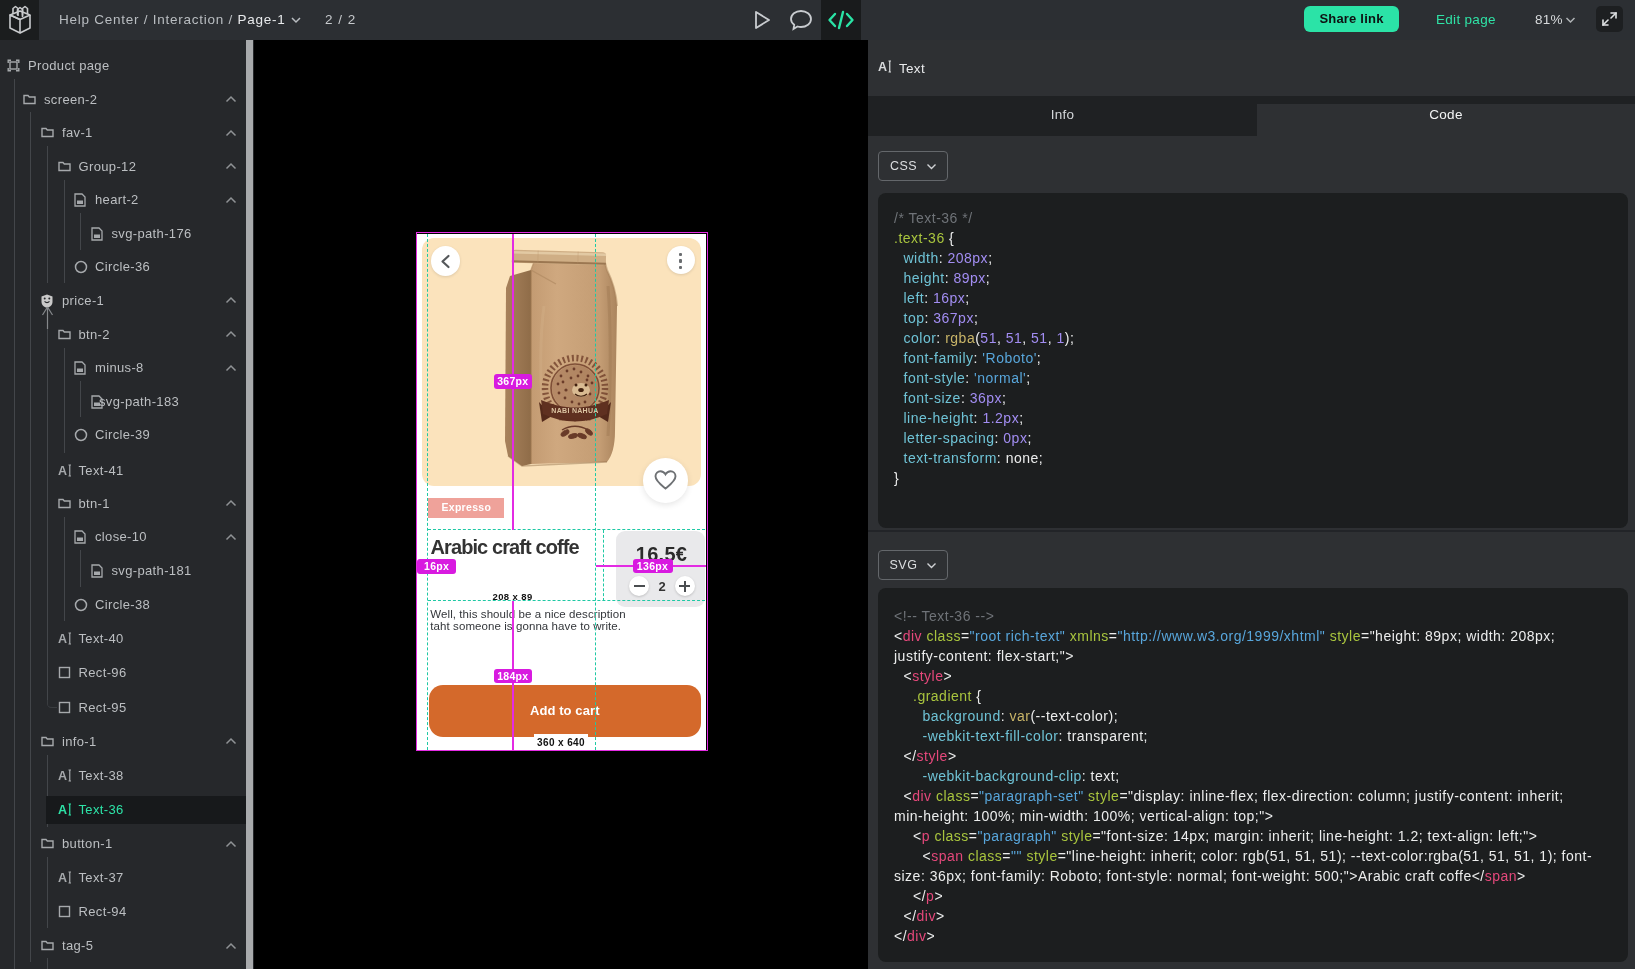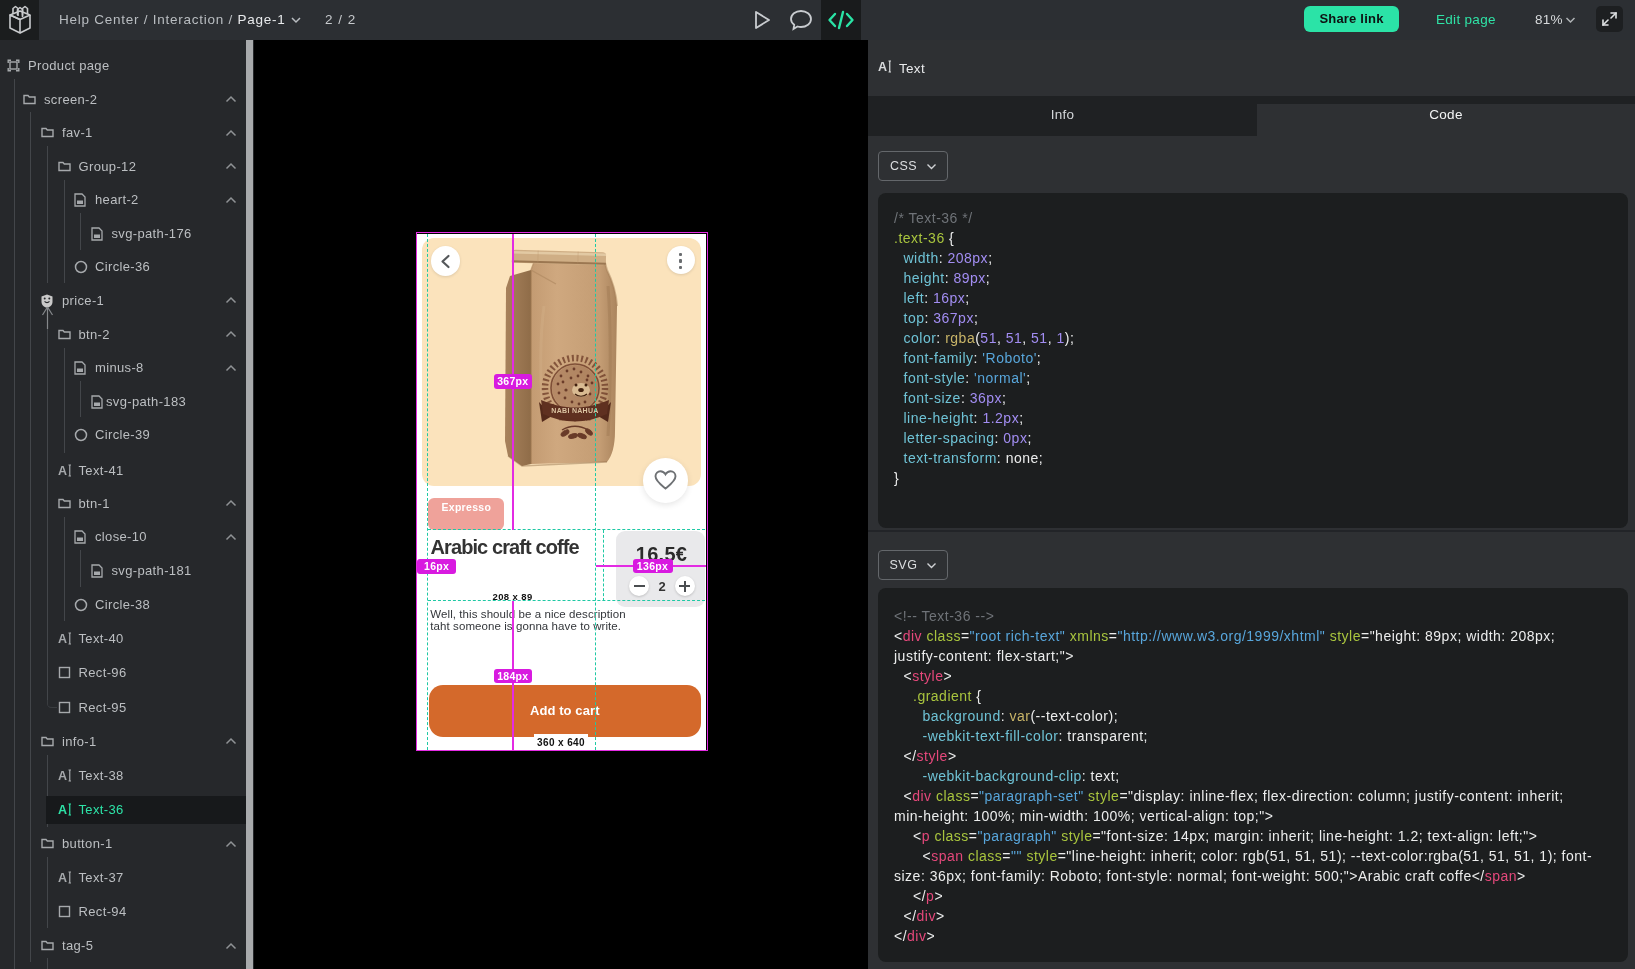--- a/index.html
+++ b/index.html
@@ -142,21 +142,21 @@
     <rect x="3" y="7.5" width="6" height="3.5" fill="#a6a9ac" stroke="none"></rect>
   </svg>
 <div class="abs row-txt" style="left:95px;top:360.0px;">minus-8</div>
 <svg class="abs" style="left:225px;top:363.5px;" width="12" height="8" viewBox="0 0 12 8" fill="none" stroke="#8f9295" stroke-width="1.5">
     <path d="M1.5 6.5 L6 2 L10.5 6.5"></path>
   </svg>
 <svg class="abs" style="left:90.5px;top:394.5px;" width="12" height="14" viewBox="0 0 12 14" fill="none" stroke="#a6a9ac" stroke-width="1.3">
     <path d="M1 1 L8 1 L11 4 L11 13 L1 13 Z"></path>
     <rect x="3" y="7.5" width="6" height="3.5" fill="#a6a9ac" stroke="none"></rect>
   </svg>
-<div class="abs row-txt" style="left:106px;top:393.5px;">svg-path-183</div>
+<div class="abs row-txt" style="left:99px;top:393.5px;">svg-path-183</div>
 <svg class="abs" style="left:74px;top:428.0px;" width="14" height="14" viewBox="0 0 14 14" fill="none" stroke="#a6a9ac" stroke-width="1.5">
     <circle cx="7" cy="7" r="5.5"></circle>
   </svg>
 <div class="abs row-txt" style="left:95px;top:427.0px;">Circle-39</div>
 <svg class="abs" style="left:57.5px;top:463.5px;" width="14" height="13" viewBox="0 0 14 13" fill="none">
     <text x="0" y="11" font-family="Liberation Sans" font-size="12.5" font-weight="bold" fill="#a6a9ac">A</text>
     <path d="M10.5 1 L13 1 M11.75 1 L11.75 12 M10.5 12 L13 12" stroke="#a6a9ac" stroke-width="1.2"></path>
   </svg>
 <div class="abs row-txt" style="left:78.5px;top:462.5px;">Text-41</div>
 <svg class="abs" style="left:57.5px;top:496.5px;" width="13" height="13" viewBox="0 0 13 13" fill="none" stroke="#a6a9ac" stroke-width="1.4">
@@ -317,21 +317,21 @@
     <path d="M9.5 2 L3.5 7.5 L9.5 13"></path>
   </svg>
 <div class="abs" style="left:666.7px;top:246.4px;width:28px;height:28px;background:#fff;border-radius:50%;box-shadow:0 1px 3px rgba(0,0,0,0.12);"></div>
 <div class="abs" style="left:679px;top:252.8px;width:3.4px;height:3.4px;background:#6a6d70;border-radius:1px;"></div>
 <div class="abs" style="left:679px;top:259.3px;width:3.4px;height:3.4px;background:#6a6d70;border-radius:1px;"></div>
 <div class="abs" style="left:679px;top:265.8px;width:3.4px;height:3.4px;background:#6a6d70;border-radius:1px;"></div>
 <div class="abs" style="left:643.2px;top:458.2px;width:44.6px;height:44.6px;background:#fff;border-radius:50%;box-shadow:0 2px 6px rgba(0,0,0,0.10);"></div>
 <svg class="abs" style="left:654px;top:470px;" width="23" height="21" viewBox="0 0 23 21" fill="none" stroke="#6e7174" stroke-width="1.9">
     <path d="M11.5 18.5 C7 14.8 1.5 11 1.5 6.3 C1.5 3.2 3.9 1.2 6.4 1.2 C8.5 1.2 10.3 2.3 11.5 4.4 C12.7 2.3 14.5 1.2 16.6 1.2 C19.1 1.2 21.5 3.2 21.5 6.3 C21.5 11 16 14.8 11.5 18.5 Z"></path>
   </svg>
-<div class="abs" style="left:428.3px;top:498.4px;width:76px;height:32px;background:#efa29a;border-radius:6px;color:#fff;font-size:10.5px;font-weight:bold;text-align:center;line-height:19.6px;letter-spacing:0.3px;">Expresso</div>
+<div class="abs" style="left:428.3px;top:498.4px;width:76px;height:20px;background:#efa29a;border-radius:0;color:#fff;font-size:10.5px;font-weight:bold;text-align:center;line-height:19.6px;letter-spacing:0.3px;">Expresso</div>
 <div class="abs" style="left:430.5px;top:529.8px;width:172px;font-size:20px;line-height:34.5px;font-weight:bold;color:#333;letter-spacing:-0.9px;">Arabic craft coffe</div>
 <div class="abs" style="left:492.5px;top:590.6px;font-size:9.5px;font-weight:bold;color:#111;letter-spacing:0.4px;">208 x 89</div>
 <div class="abs" style="left:430.3px;top:607.5px;font-size:11.5px;line-height:12.9px;color:#33363a;letter-spacing:0.08px;">Well, this should be a nice description<br>taht someone is gonna have to write.</div>
 <div class="abs" style="left:616px;top:531.1px;width:89px;height:76px;background:#e9e9eb;border-radius:9px;"></div>
 <div class="abs" style="left:617px;top:542.5px;width:89px;text-align:center;font-size:20px;font-weight:bold;color:#2b2b2b;letter-spacing:0.3px;">16.5€</div>
 <div class="abs" style="left:628.7px;top:575.7px;width:20.6px;height:20.6px;background:#fff;border-radius:50%;box-shadow:0 1px 2.5px rgba(0,0,0,0.18);"></div>
 <div class="abs" style="left:633.5px;top:584.9px;width:11px;height:2.1px;background:#4a4d50;"></div>
 <div class="abs" style="left:652px;top:579px;width:20px;text-align:center;font-size:13px;font-weight:bold;color:#333;">2</div>
 <div class="abs" style="left:674.6px;top:575.7px;width:20.6px;height:20.6px;background:#fff;border-radius:50%;box-shadow:0 1px 2.5px rgba(0,0,0,0.18);"></div>
 <div class="abs" style="left:679.4px;top:584.9px;width:11px;height:2.1px;background:#4a4d50;"></div>

